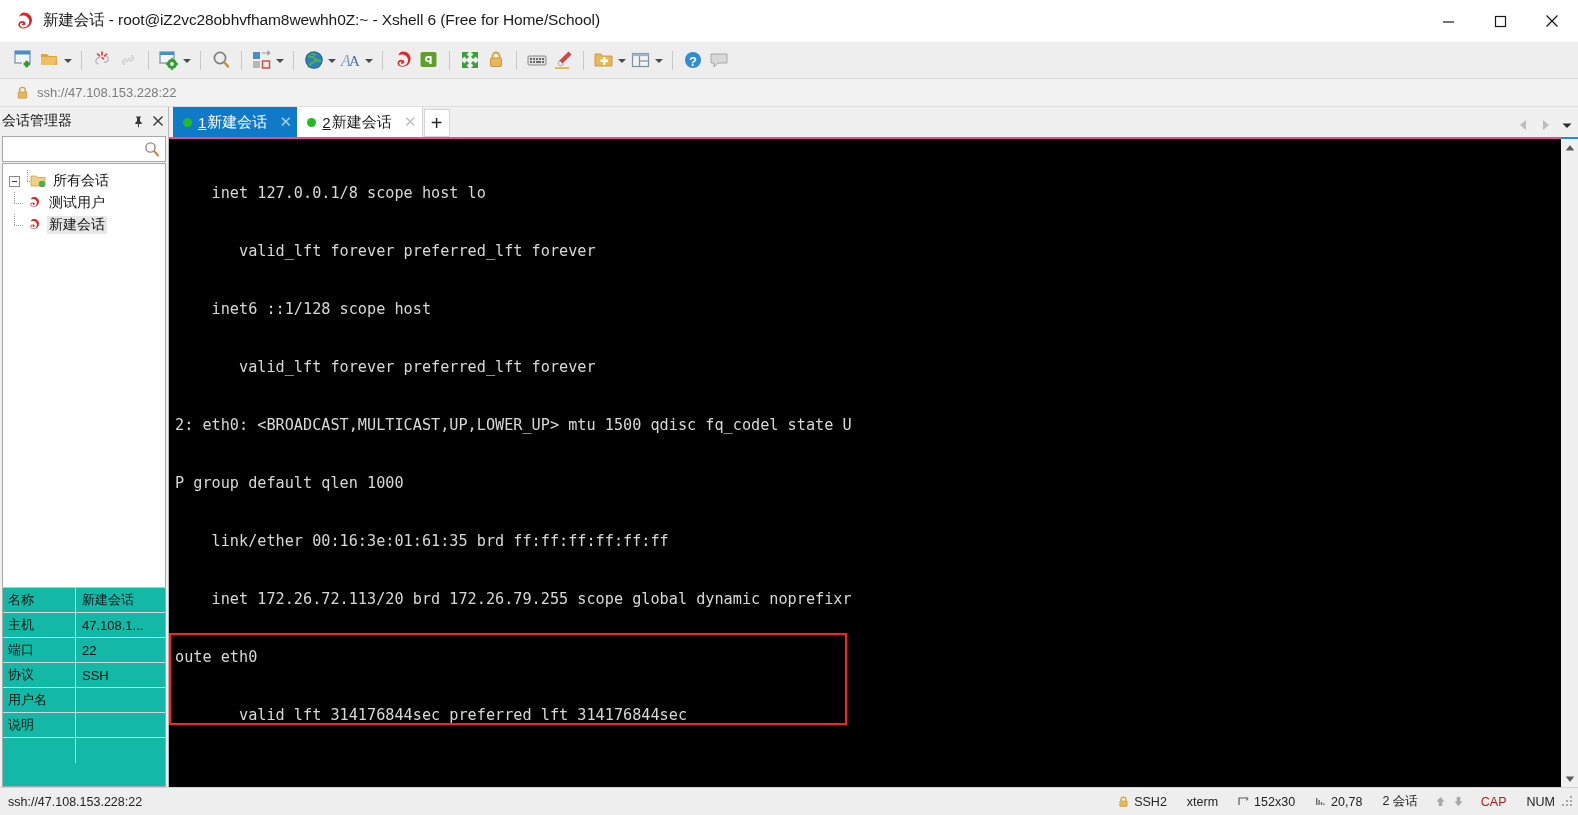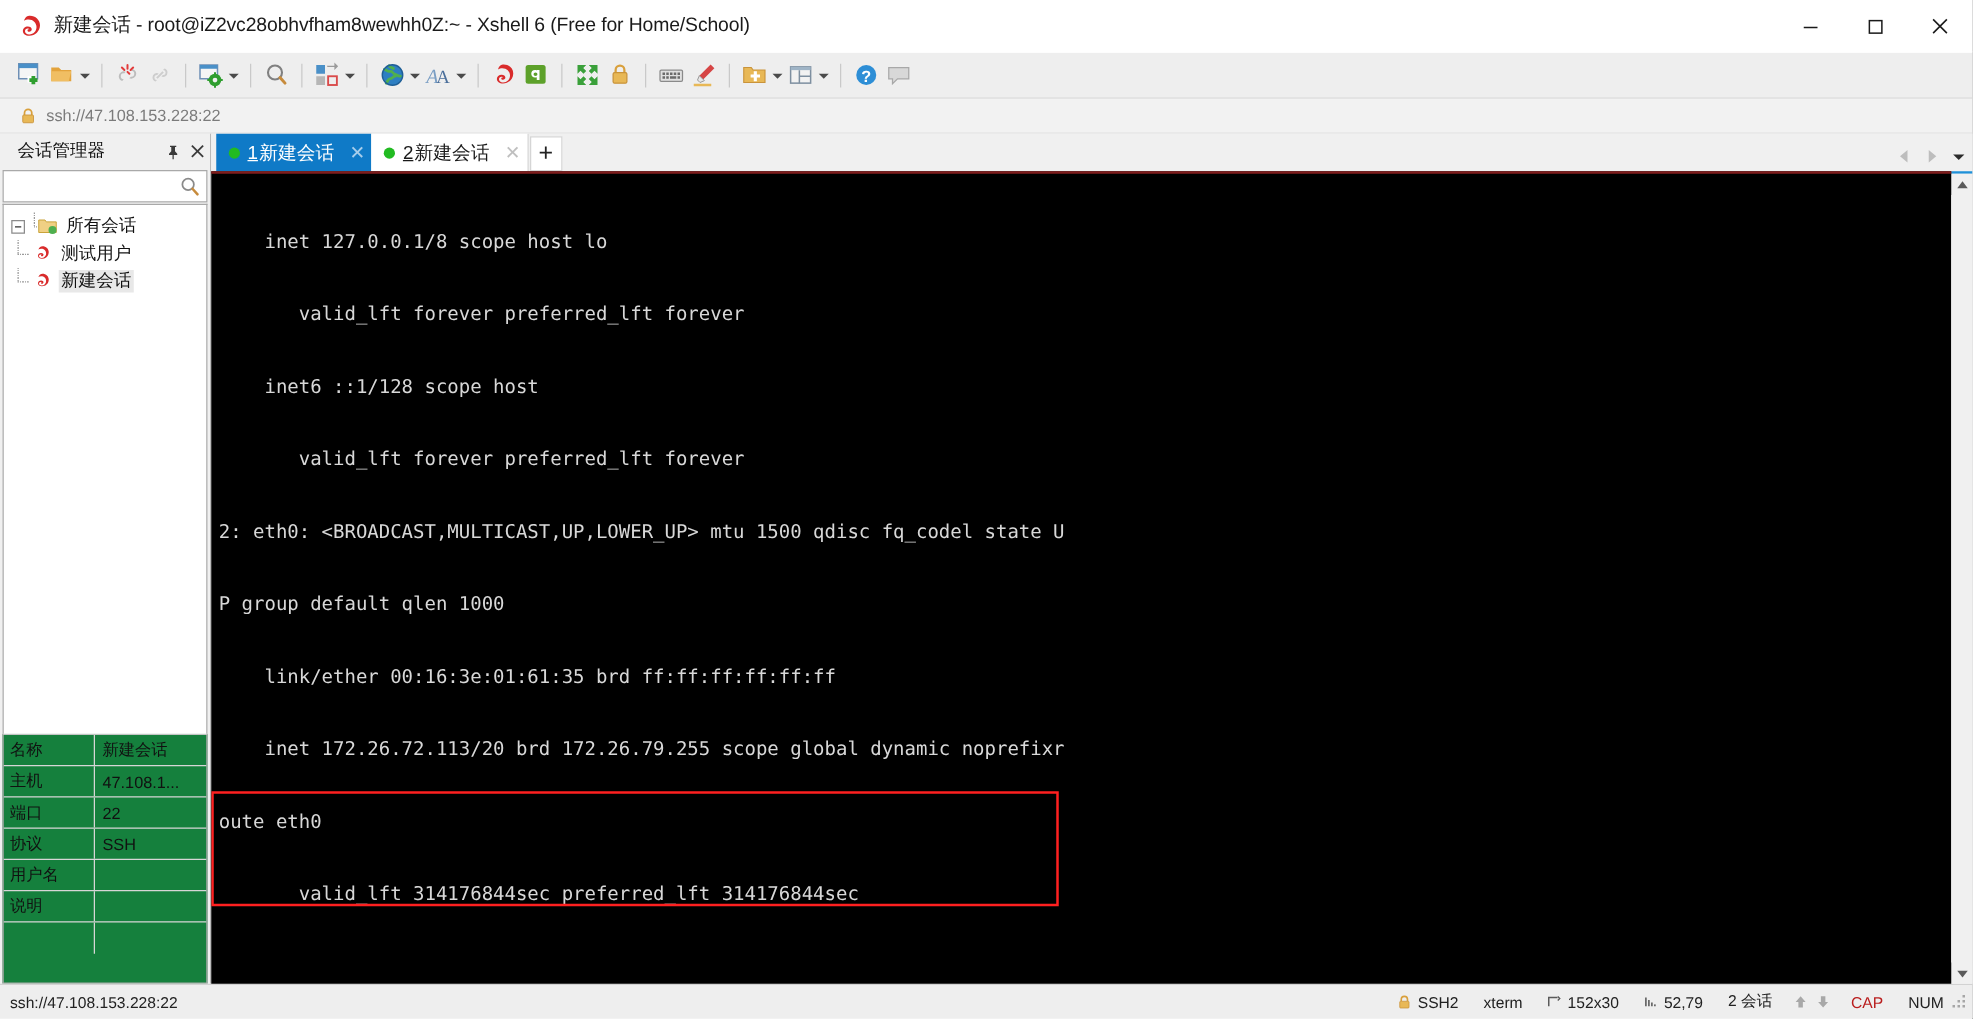--- a/index.html
+++ b/index.html
@@ -108,21 +108,21 @@
   
   .sidebar {
     width: 169px; min-width: 169px;
     background: #f0f0f0;
     display: flex; flex-direction: column;
     border-right: 1px solid #b9b9b9;
   }
   .sb-header {
     height: 28px; min-height: 28px;
     display: flex; align-items: center;
-    padding-left: 14px;
+    padding-left: 2px;
     background: #f0f0f0;
   }
   .sb-title { font-size: 14px; color: #111; flex: 1; white-space: nowrap; }
   .sb-hbtn { width: 20px; height: 20px; display:flex; align-items:center; justify-content:center; cursor: default; }
 
   .sb-search {
     height: 26px; min-height: 26px;
     margin: 1px 2px 0 2px;
     background: #ffffff;
     border: 1px solid #a9a9a9;
@@ -163,21 +163,21 @@
   .tree-dots::after {
     content:""; position:absolute; left:3px; top:11px; width:9px; height:1px;
     background: repeating-linear-gradient(to right,#9b9b9b 0 1px,transparent 1px 2px);
   }
   .tree-dots.last::before { bottom: 11px; }
   .tree-icon { width: 16px; height: 16px; margin-right: 5px; position: relative; flex:none; }
   .tree-label { white-space: nowrap; padding: 0 2px; }
   .tree-label.sel { background: #e8e8e8; }
 
   .sb-props {
-    background: #15803d;
+    background: #14b8a6;
     margin: 0 2px 0 2px;
     border: 1px solid #a9a9a9;
     border-top: 1px solid #c4c4c4;
     height: 200px; min-height: 200px;
   }
   .prop-row { display: flex; height: 25px; border-bottom: 1px solid #d6d6d6; }
   .prop-key {
     width: 73px; min-width: 73px; font-size: 13px; color: #111;
     padding-left: 5px; display: flex; align-items: center;
     border-right: 1px solid #d6d6d6; white-space: nowrap;
@@ -223,21 +223,21 @@
   .tabbar-right {
     position: absolute; right: 2px; bottom: 3px;
     display: flex; align-items: center; gap: 4px;
   }
   .tab-arrow { width: 18px; height: 18px; display:flex; align-items:center; justify-content:center; }
   .tab-menu { width: 18px; height: 18px; display:flex; align-items:center; justify-content:center; }
 
   .termwrap { flex: 1; display: flex; min-height: 0; position: relative; }
   .terminal {
     flex: 1; background: #000000;
-    border-top: 2px solid #7f1d1d;
+    border-top: 2px solid #ec4899;
     position: relative; overflow: hidden;
     min-width: 0;
   }
   .termtext {
     position: absolute; top: 6px; left: 6px; right: 0;
     font-family: "DejaVu Sans Mono", "Liberation Mono", monospace;
     font-size: 15.2px;
     line-height: 19.35px;
     color: #d8d8d8;
     white-space: pre;
@@ -785,21 +785,21 @@
       <span class="st-icon">
         <svg width="11" height="11" viewBox="0 0 11 11">
             <g fill="#6a6a6a">
               <rect x="1" y="2" width="1.4" height="7"></rect>
               <rect x="3.4" y="4" width="1.4" height="5"></rect>
               <rect x="5.8" y="6" width="1.4" height="3"></rect>
               <rect x="8.2" y="7.5" width="1.4" height="1.5"></rect>
             </g>
           </svg>
       </span>
-      <span>52,79</span>
+      <span>20,78</span>
     </div>
 
     <div class="st-cell">2 会话</div>
 
     <div class="st-cell" style="padding:0 6px">
       <span class="st-icon">
         <svg width="13" height="13" viewBox="0 0 13 13">
             <path d="M6.5 2l4 4.5h-2.2V11H4.7V6.5H2.5z" fill="#a8a8a8"></path>
           </svg>
       </span>

